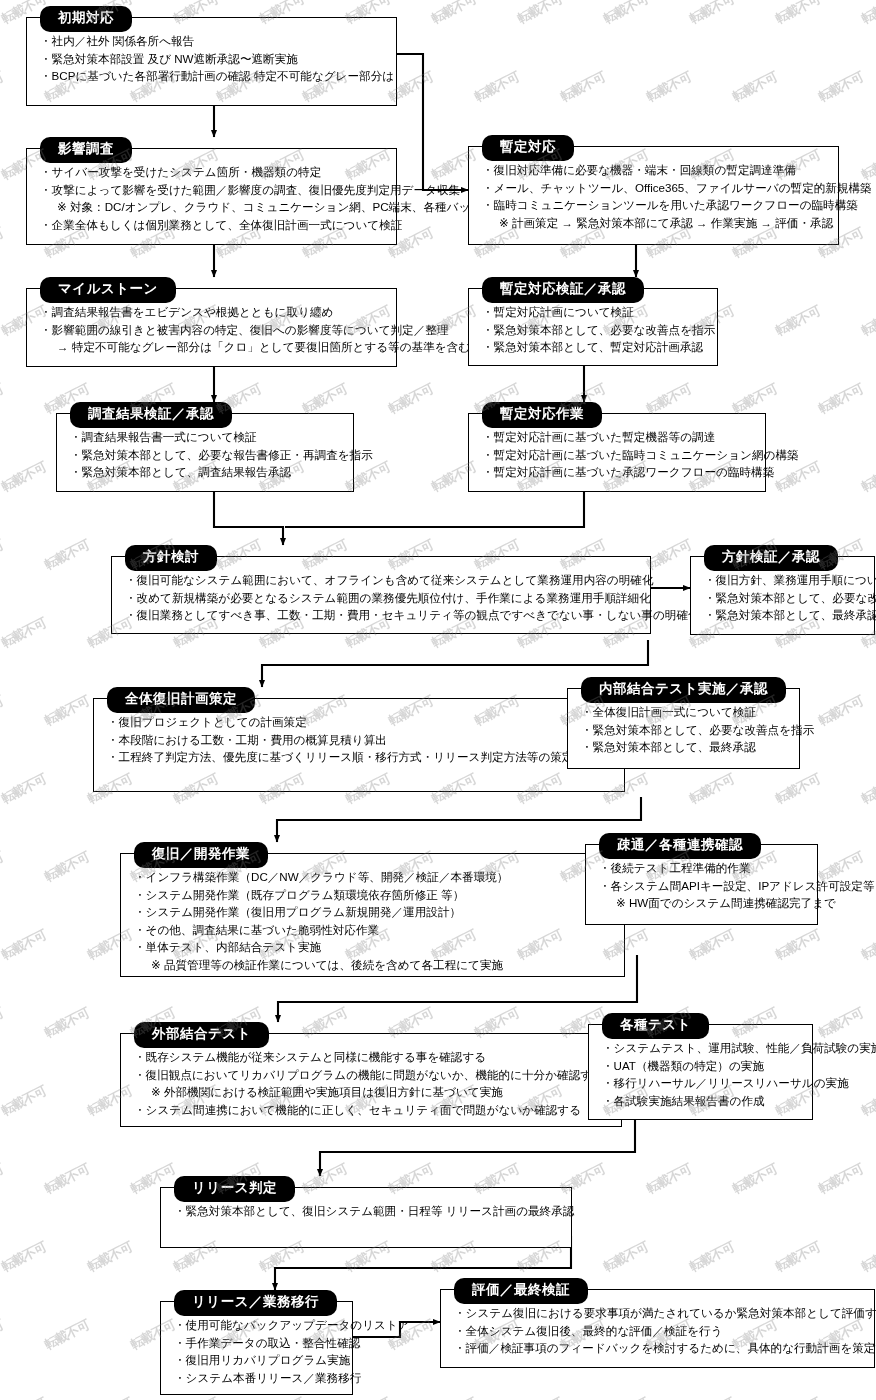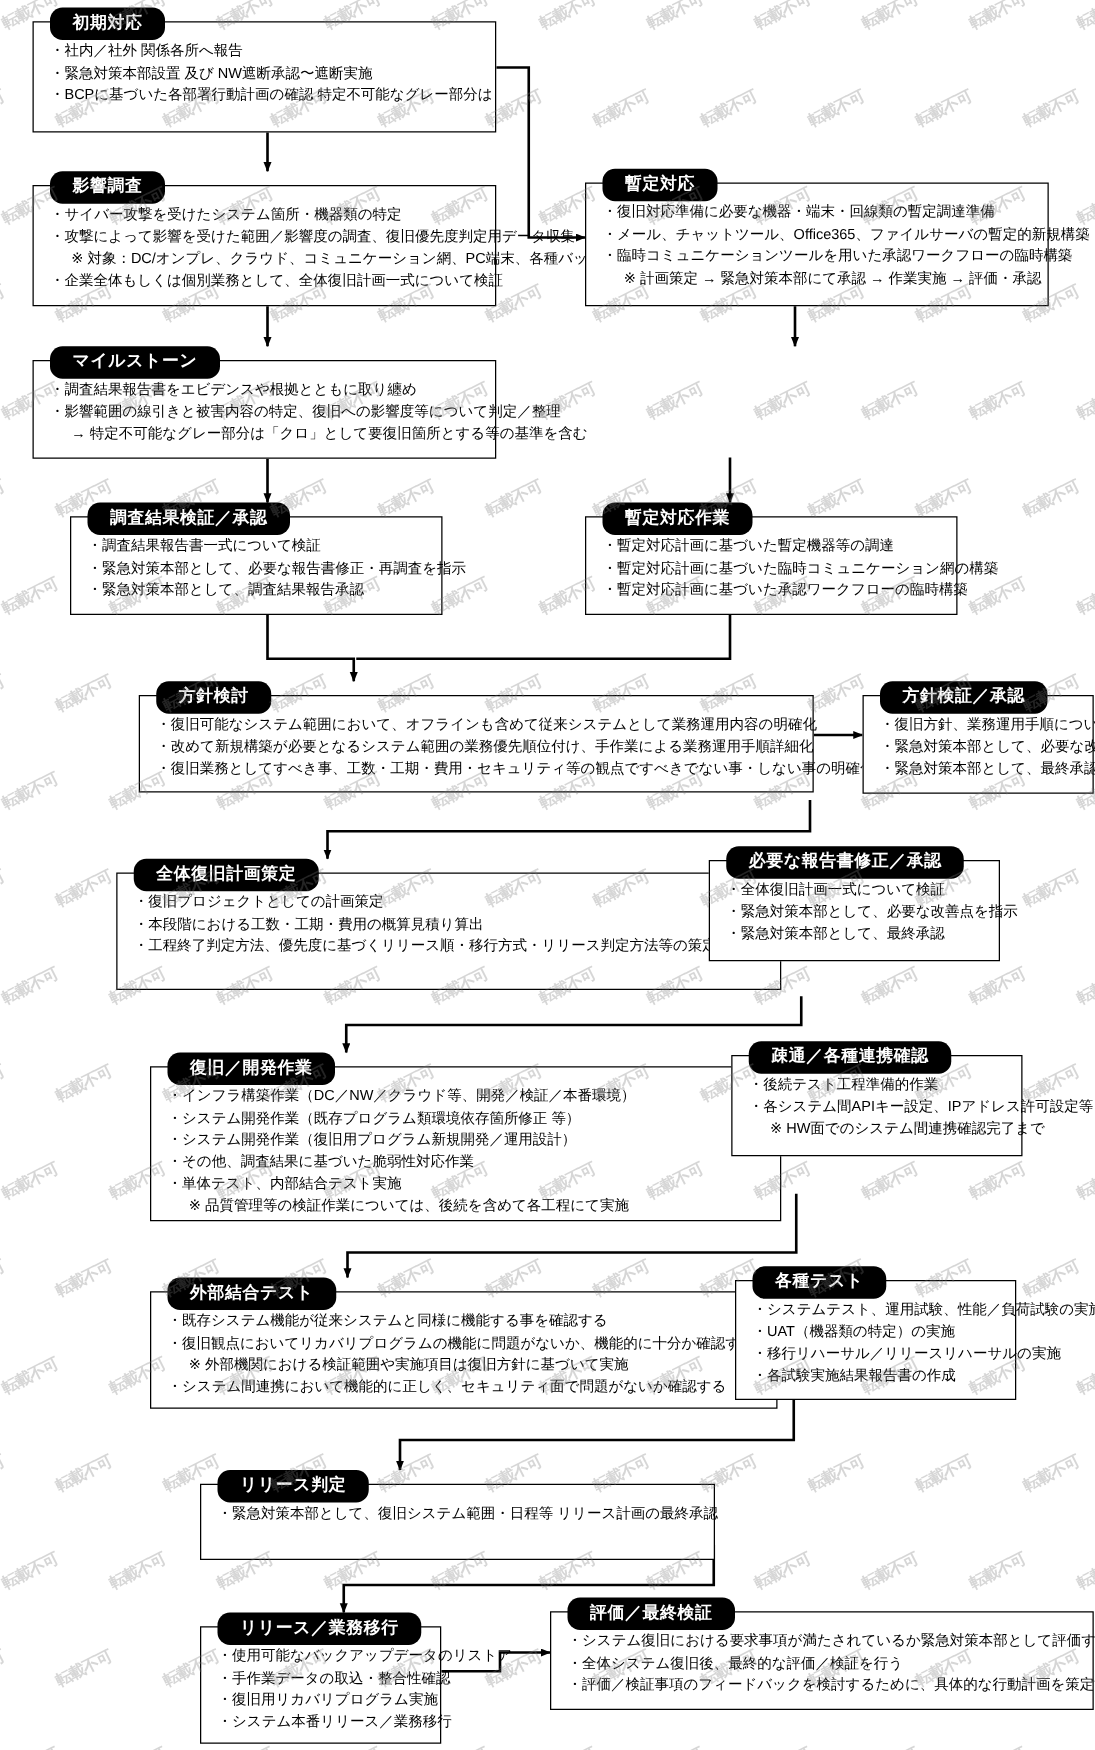--- a/index.html
+++ b/index.html
@@ -175,20 +175,29 @@
   <div class="node" style="left:26px; top:277px; width:371px; height:90px;">
     <div class="body"></div>
     <div class="tab">マイルストーン</div>
     <div class="lines">
       <div class="ln">・調査結果報告書をエビデンスや根拠とともに取り纏め</div>
       <div class="ln">・影響範囲の線引きと被害内容の特定、復旧への影響度等について判定／整理</div>
       <div class="ln note">→ 特定不可能なグレー部分は「クロ」として要復旧箇所とする等の基準を含む</div>
     </div>
   </div>
 
+  <div class="node" style="left:468px; top:277px; width:250px; height:89px;">
+    <div class="body"></div>
+    <div class="tab">暫定対応検証／承認</div>
+    <div class="lines">
+      <div class="ln">・暫定対応計画について検証</div>
+      <div class="ln">・緊急対策本部として、必要な改善点を指示</div>
+      <div class="ln">・緊急対策本部として、暫定対応計画承認</div>
+    </div>
+  </div>
 
   <div class="node" style="left:56px; top:402px; width:298px; height:90px;">
     <div class="body"></div>
     <div class="tab">調査結果検証／承認</div>
     <div class="lines">
       <div class="ln">・調査結果報告書一式について検証</div>
       <div class="ln">・緊急対策本部として、必要な報告書修正・再調査を指示</div>
       <div class="ln">・緊急対策本部として、調査結果報告承認</div>
     </div>
   </div>
@@ -228,21 +237,21 @@
     <div class="tab">全体復旧計画策定</div>
     <div class="lines">
       <div class="ln">・復旧プロジェクトとしての計画策定</div>
       <div class="ln">・本段階における工数・工期・費用の概算見積り算出</div>
       <div class="ln">・工程終了判定方法、優先度に基づくリリース順・移行方式・リリース判定方法等の策定</div>
     </div>
   </div>
 
   <div class="node" style="left:567px; top:677px; width:233px; height:92px;">
     <div class="body"></div>
-    <div class="tab">必要な報告書修正／承認</div>
+    <div class="tab">内部結合テスト実施／承認</div>
     <div class="lines">
       <div class="ln">・全体復旧計画一式について検証</div>
       <div class="ln">・緊急対策本部として、必要な改善点を指示</div>
       <div class="ln">・緊急対策本部として、最終承認</div>
     </div>
   </div>
 
   <div class="node" style="left:120px; top:842px; width:505px; height:135px;">
     <div class="body"></div>
     <div class="tab">復旧／開発作業</div>

